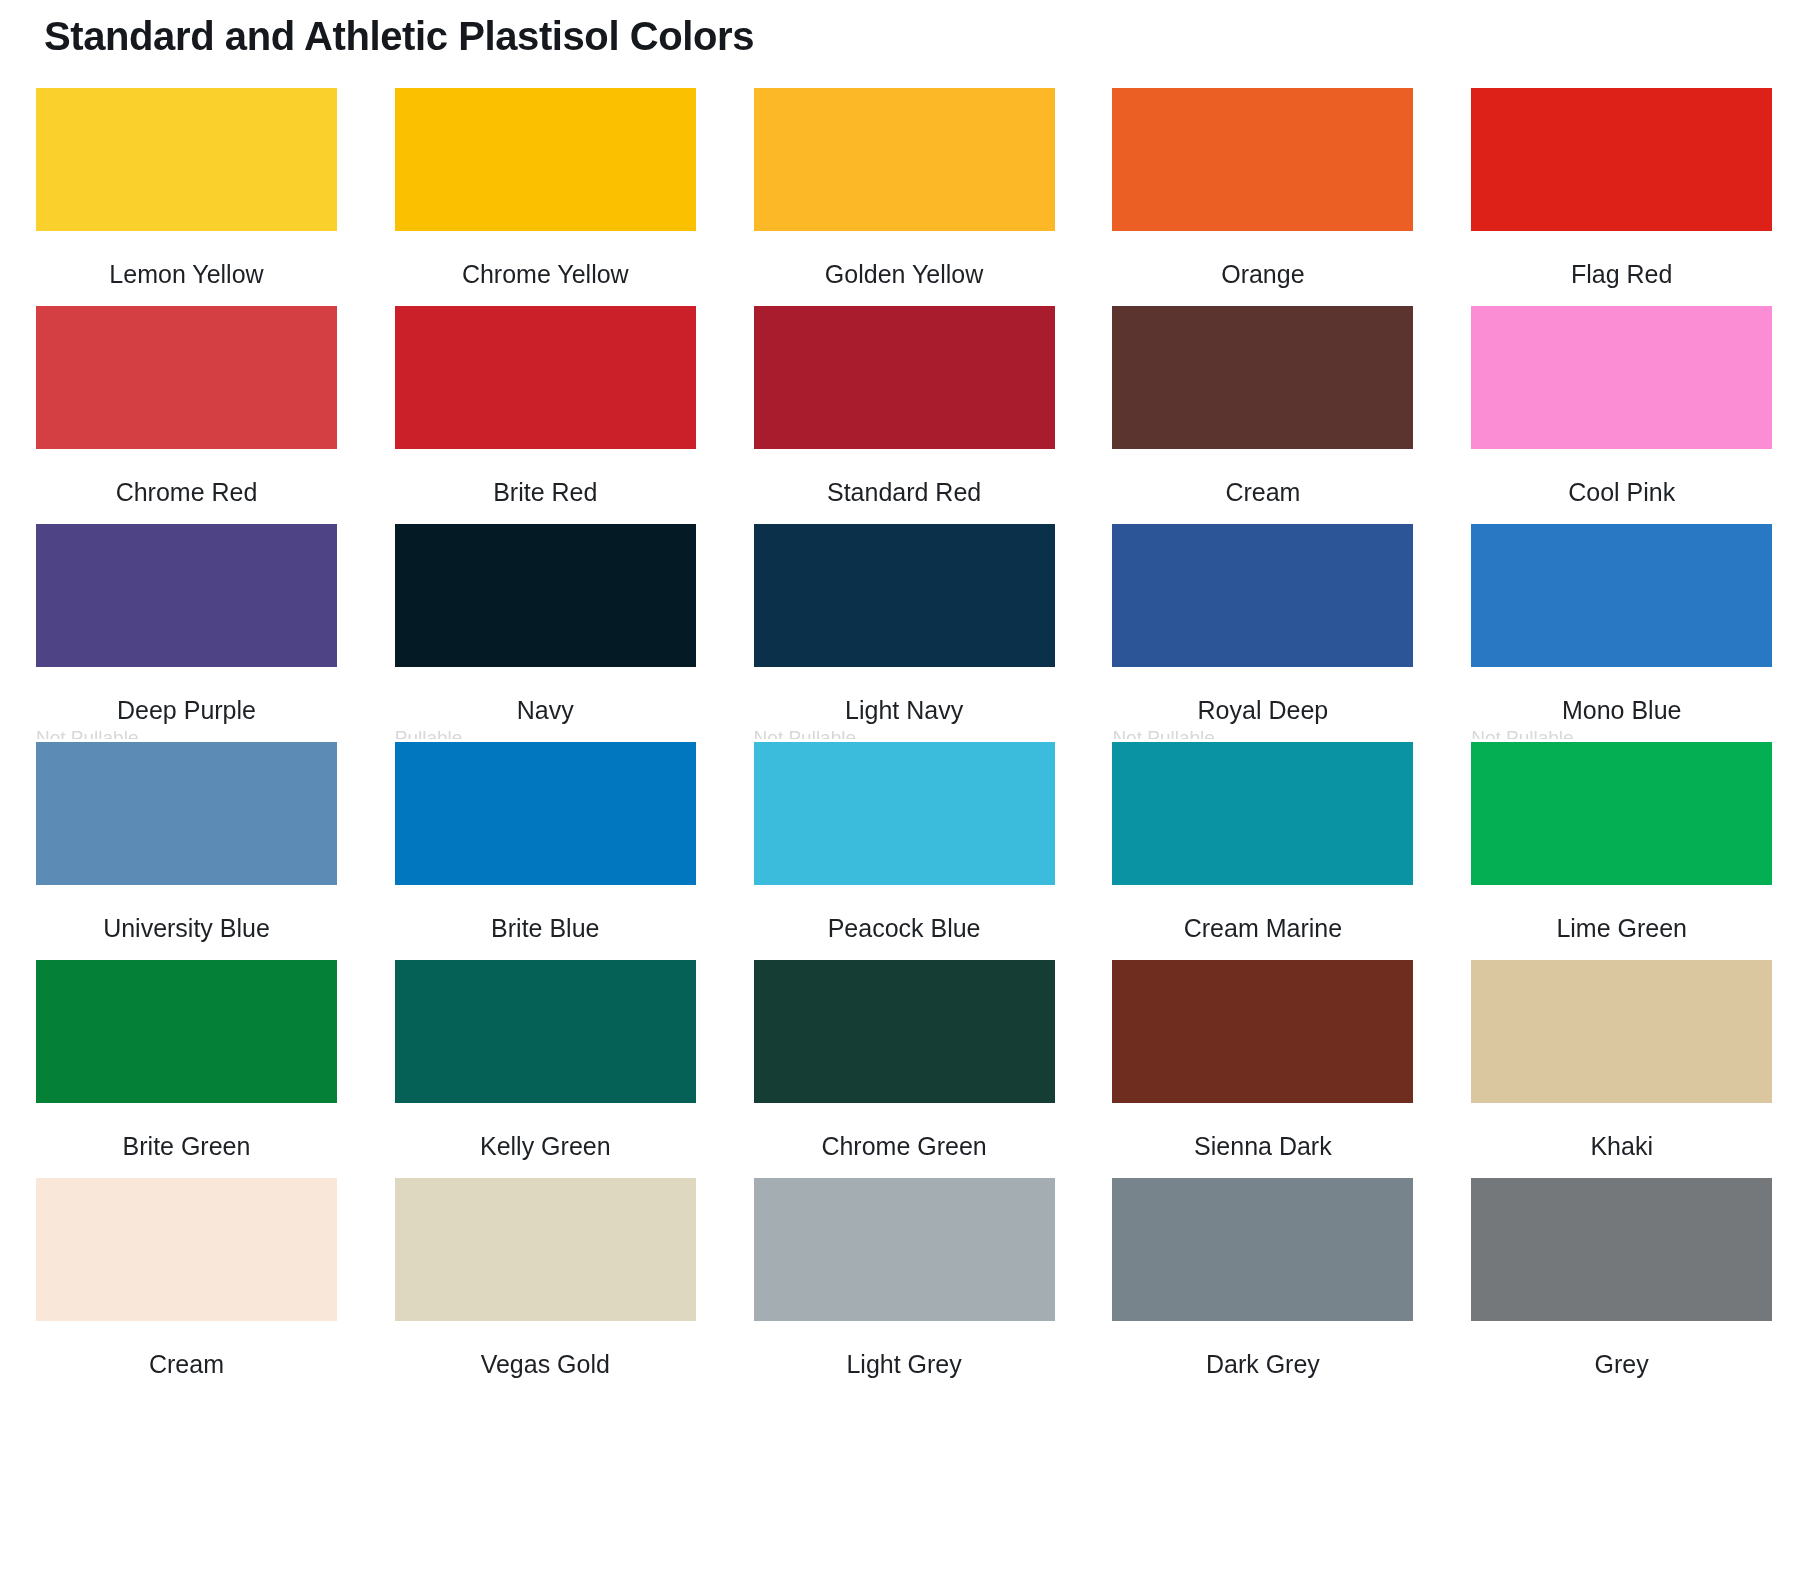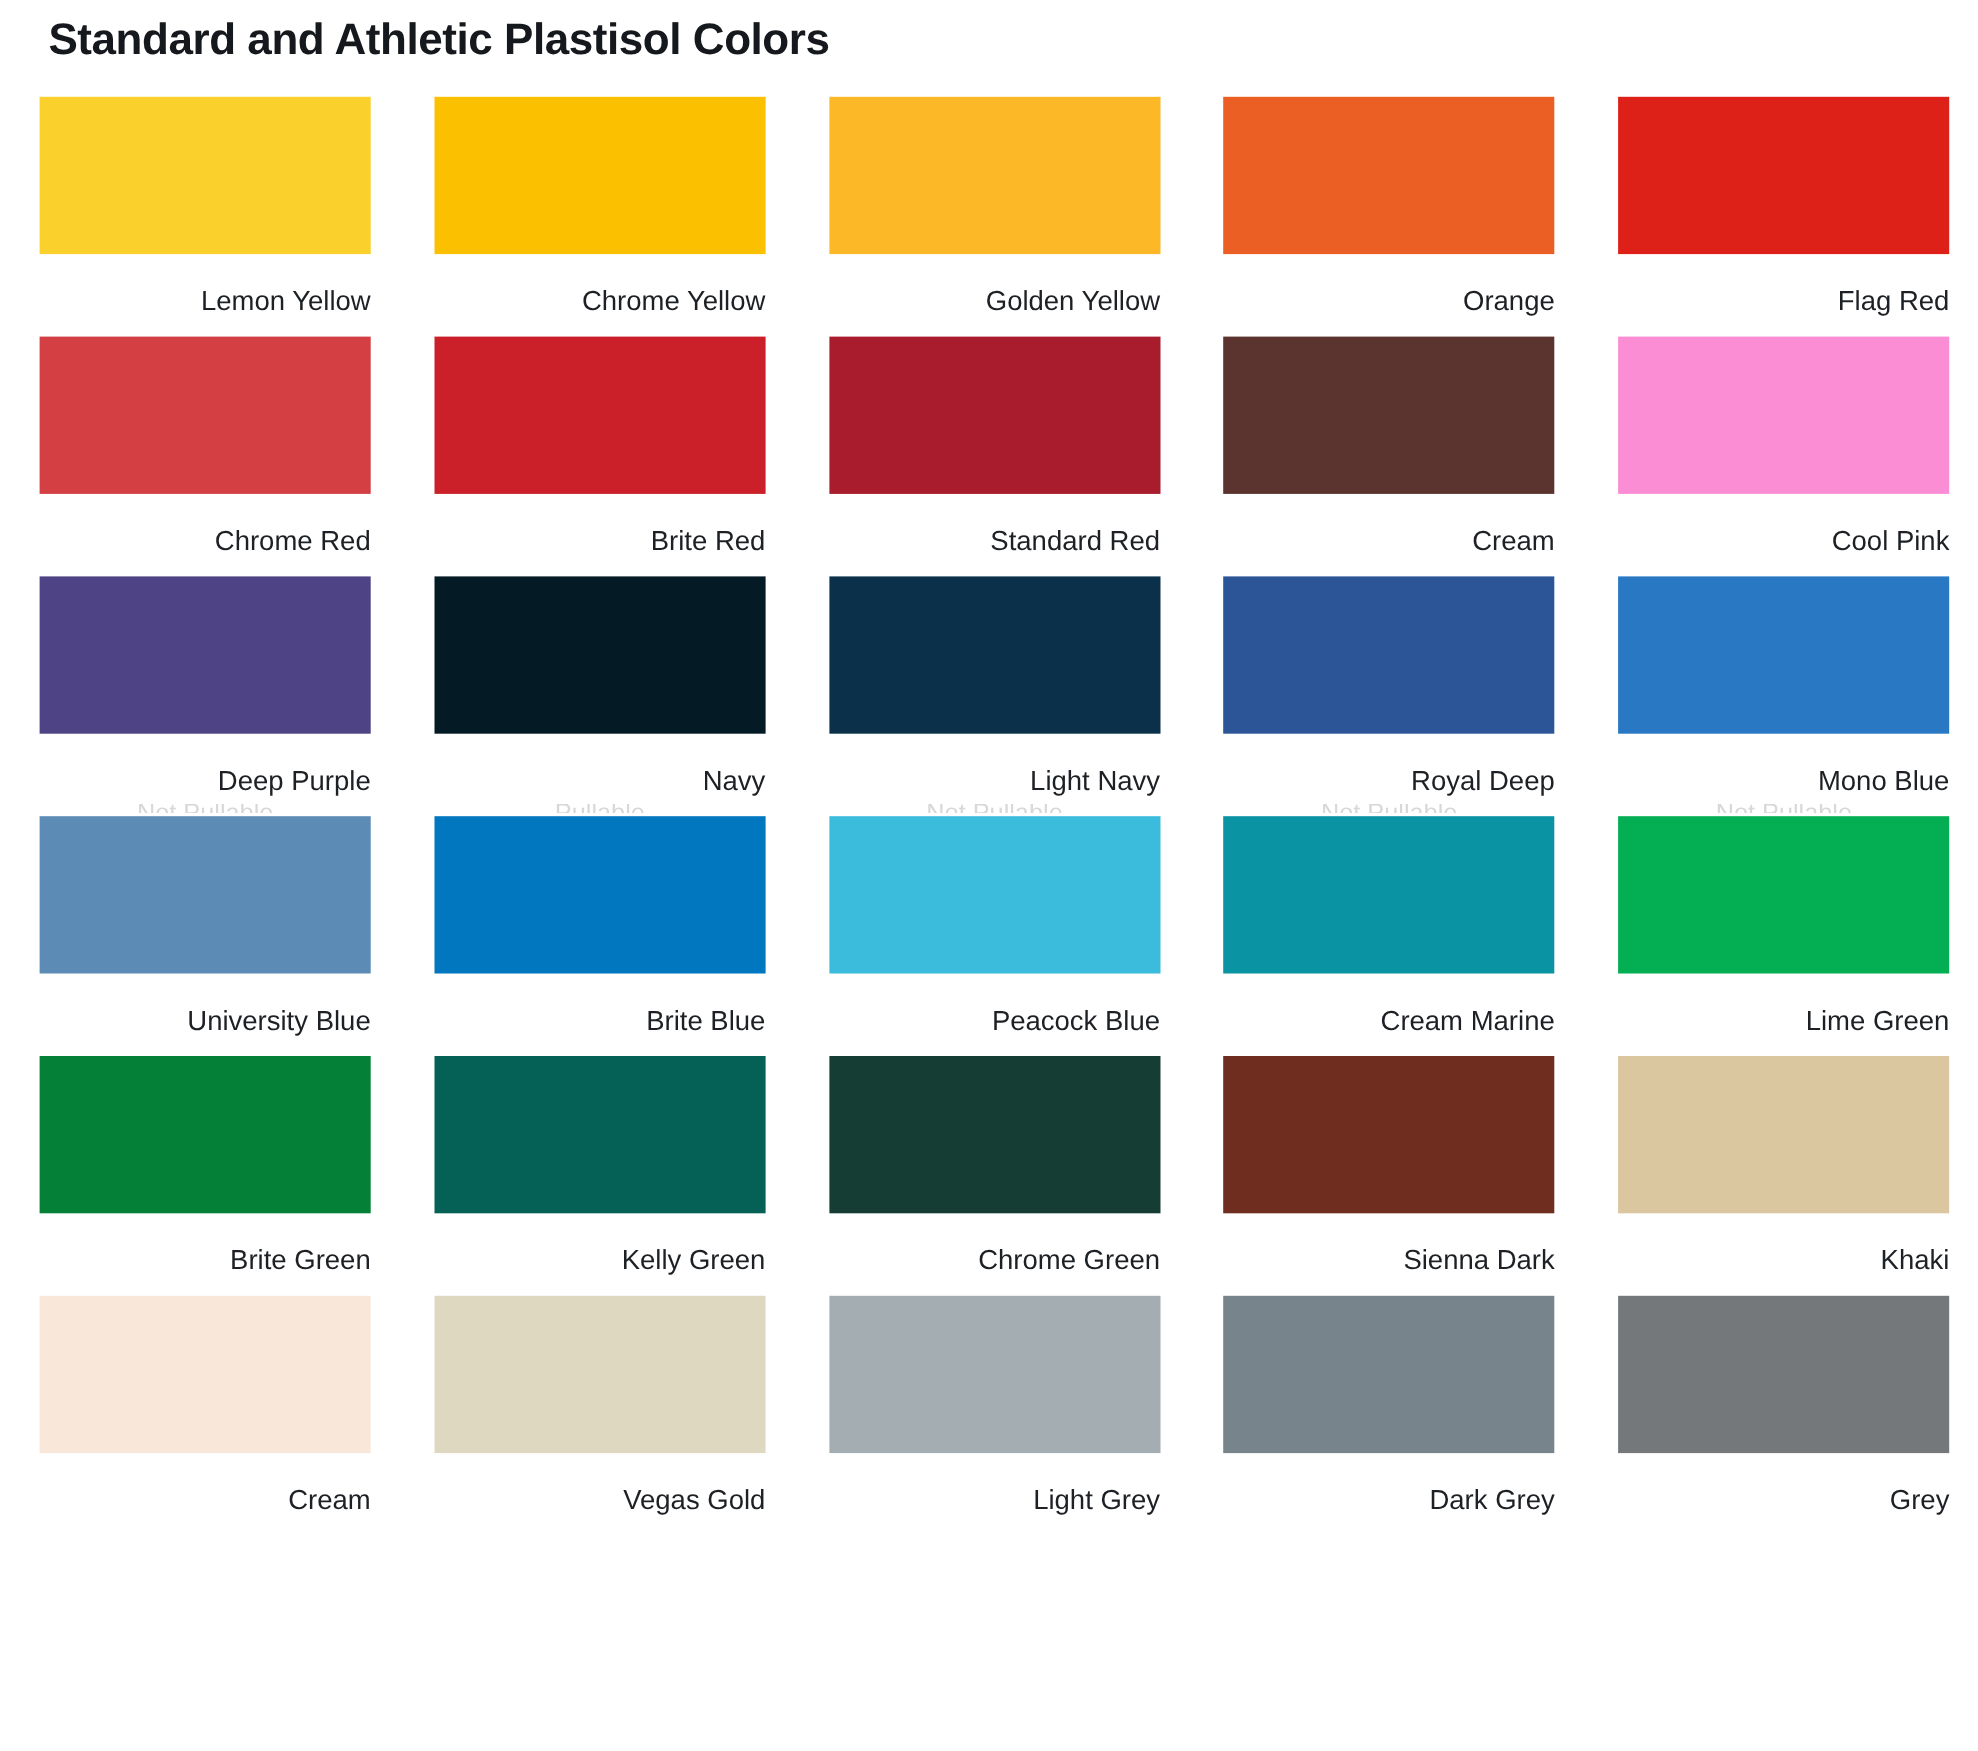--- a/index.html
+++ b/index.html
@@ -54,34 +54,34 @@
 
   .swatch-chip {
     width: 301px;
     height: 143px;
     display: block;
   }
 
   .swatch-label {
     display: block;
     width: 301px;
-    text-align: right;
+    text-align: center;
     font-size: 25px;
     line-height: 30px;
     color: #1d2024;
     margin-top: 28px;
     white-space: nowrap;
     font-family: "Liberation Sans", "DejaVu Sans", sans-serif;
   }
 
   .swatch-sublabel {
     display: block;
     width: 301px;
-    text-align: center;
-    font-size: 23px;
+    text-align: left;
+    font-size: 19px;
     line-height: 14px;
     color: #d8d8d8;
     margin-top: 6px;
     height: 8px;
     overflow: hidden;
     white-space: nowrap;
     font-family: "Liberation Sans", "DejaVu Sans", sans-serif;
   }
   .swatch-sublabel:empty { display: block; }
 </style>

